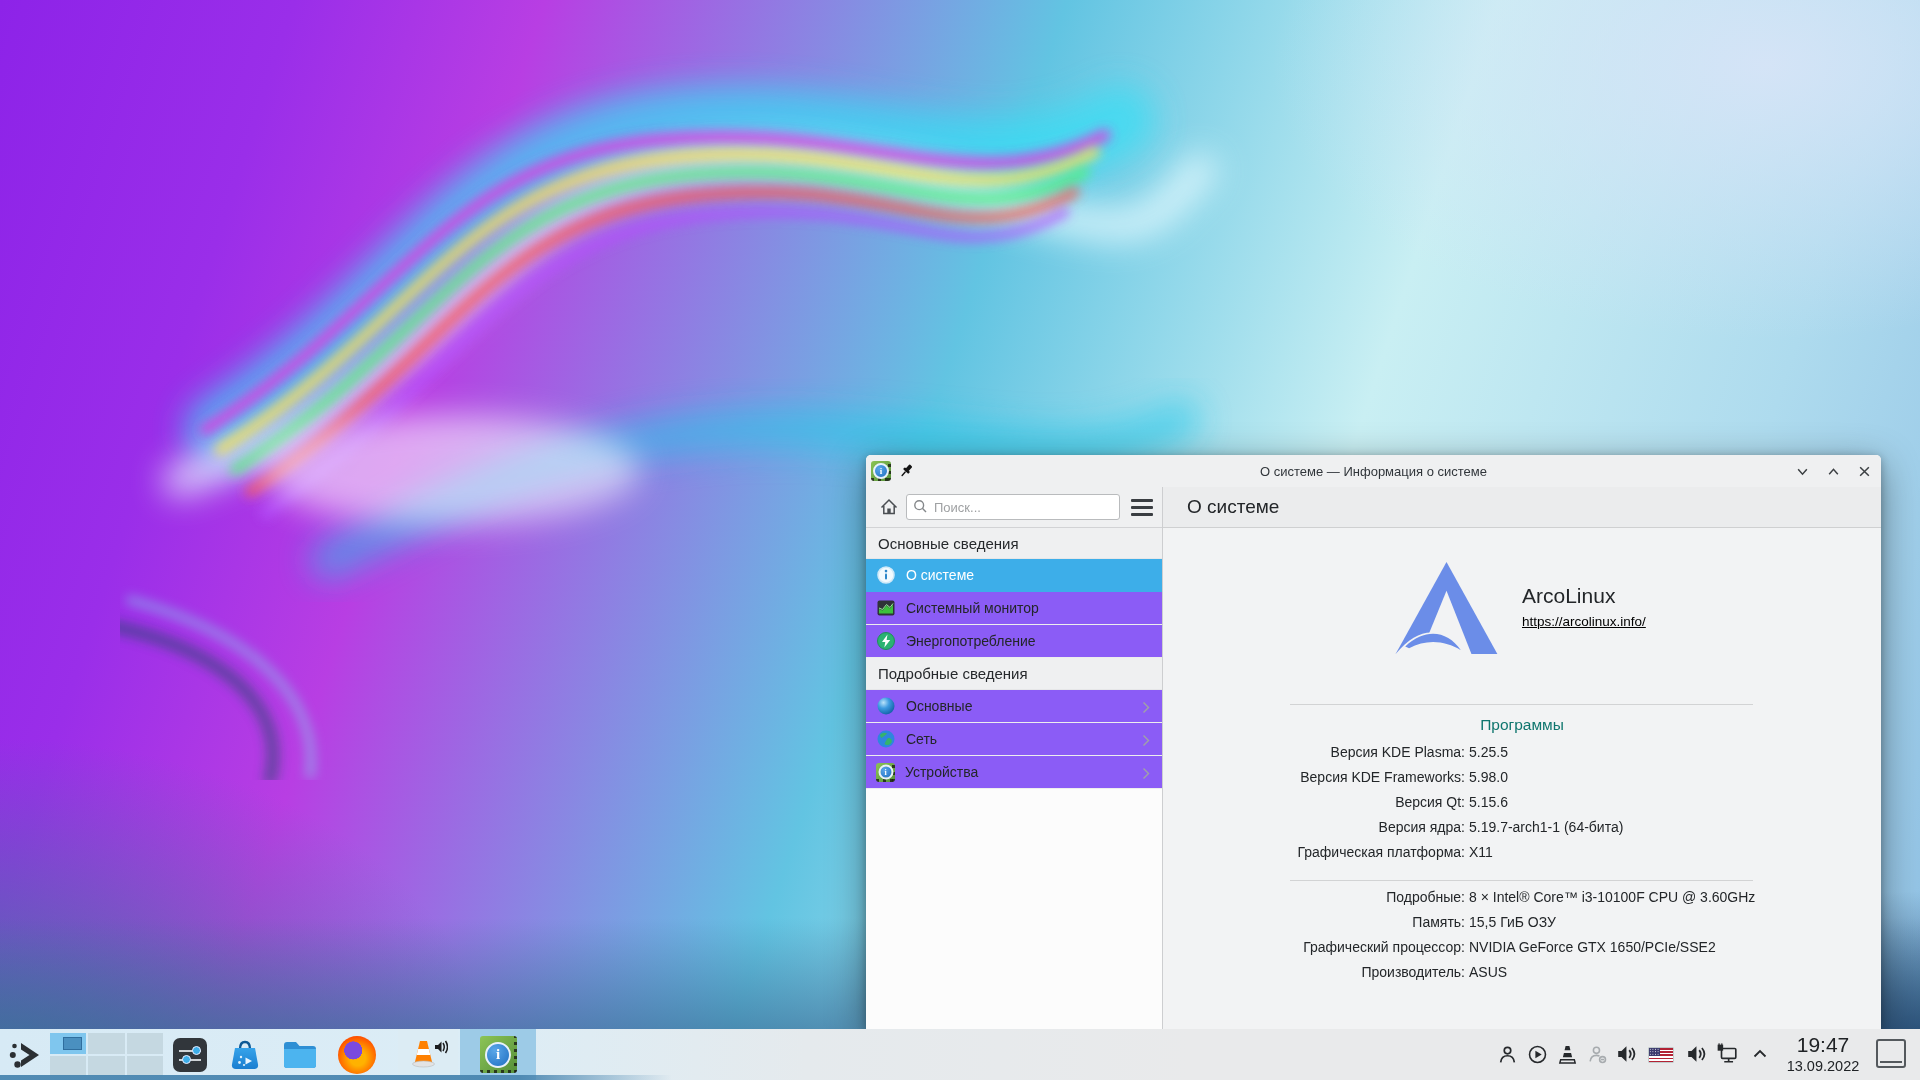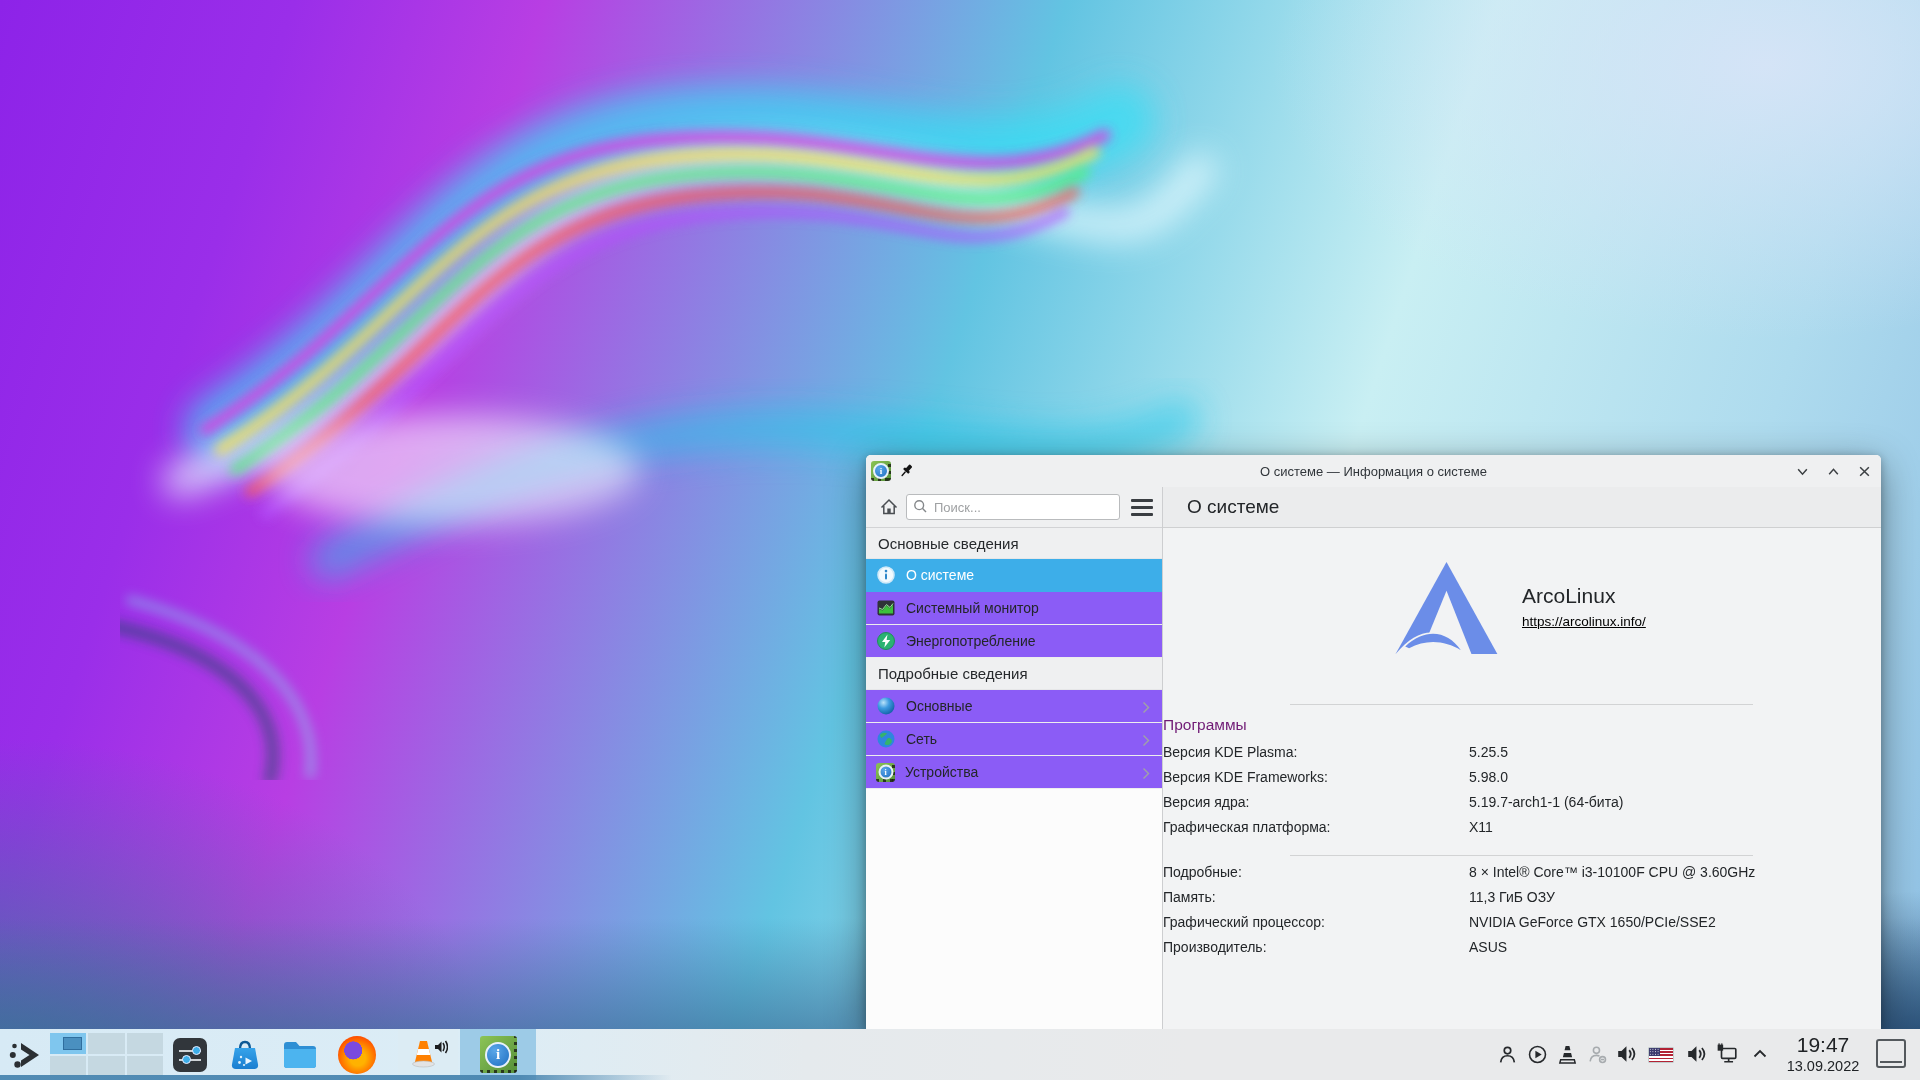--- a/index.html
+++ b/index.html
@@ -53,24 +53,24 @@
   .main{flex:1;display:flex;flex-direction:column;}
   .main-header{height:40px;background:#ebeced;border-bottom:1px solid #cfd0d1;display:flex;align-items:center;}
   .main-header span{margin-left:24px;font-size:19px;color:#232629;}
   .content{flex:1;background:#f2f3f4;overflow:hidden;}
   .distro{display:flex;margin:32px 0 0 230px;height:96px;}
   .distro-text{margin-left:22px;padding-top:23px;}
   .distro-name{font-size:21px;color:#232629;line-height:26px;}
   .distro-link{display:inline-block;margin-top:5px;font-size:13.5px;color:#000000;text-decoration:underline;cursor:pointer;}
   .hr{height:0;border-top:1px solid #d2d3d4;margin:48px 0 0 127px;width:463px;}
   .hr.hr2{margin-top:15px;}
-  .sec-title{margin-top:9px;font-size:15.5px;color:#701a75;line-height:22px;width:718px;}
+  .sec-title{margin-top:9px;text-align:center;font-size:15.5px;color:#0f766e;line-height:22px;width:718px;}
   .rows{margin-top:4px;}
   .info-row{display:flex;line-height:25px;font-size:14px;color:#232629;}
-  .row-label{width:302px;text-align:left;}
+  .row-label{width:302px;text-align:right;}
   .row-value{margin-left:4px;}
 
   
   .kinfo{position:relative;border-radius:3px;
     background:
       repeating-linear-gradient(90deg, rgba(25,30,18,.8) 0 3px, transparent 3px 7px) left bottom/100% 3px no-repeat,
       repeating-linear-gradient(0deg, rgba(25,30,18,.8) 0 3px, transparent 3px 7px) right top/3px 100% no-repeat,
       linear-gradient(135deg,#8cc455,#558f3a);}
   .kinfo .dot{position:absolute;left:50%;top:50%;transform:translate(-50%,-50%);
     background:radial-gradient(circle at 35% 30%,#5aa7e8,#1f6fc2);border-radius:50%;
@@ -312,41 +312,45 @@
             <div class="rows">
               <div class="info-row">
                 <span class="row-label">Версия KDE Plasma:</span>
                 <span class="row-value">5.25.5</span>
                 </div>
               <div class="info-row">
                 <span class="row-label">Версия KDE Frameworks:</span>
                 <span class="row-value">5.98.0</span>
                 </div>
               <div class="info-row">
+                <span class="row-label">Версия Qt:</span>
+                <span class="row-value">5.15.6</span>
+                </div>
+              <div class="info-row">
                 <span class="row-label">Версия ядра:</span>
                 <span class="row-value">5.19.7-arch1-1 (64-бита)</span>
                 </div>
               <div class="info-row">
                 <span class="row-label">Графическая платформа:</span>
                 <span class="row-value">X11</span>
                 </div>
             </div>
           </div>
 
           <div class="hr hr2"></div>
 
           <div>
             <div class="rows">
               <div class="info-row">
                 <span class="row-label">Подробные:</span>
                 <span class="row-value">8 × Intel® Core™ i3-10100F CPU @ 3.60GHz</span>
                 </div>
               <div class="info-row">
                 <span class="row-label">Память:</span>
-                <span class="row-value">11,3 ГиБ ОЗУ</span>
+                <span class="row-value">15,5 ГиБ ОЗУ</span>
                 </div>
               <div class="info-row">
                 <span class="row-label">Графический процессор:</span>
                 <span class="row-value">NVIDIA GeForce GTX 1650/PCIe/SSE2</span>
                 </div>
               <div class="info-row">
                 <span class="row-label">Производитель:</span>
                 <span class="row-value">ASUS</span>
                 </div>
             </div>

